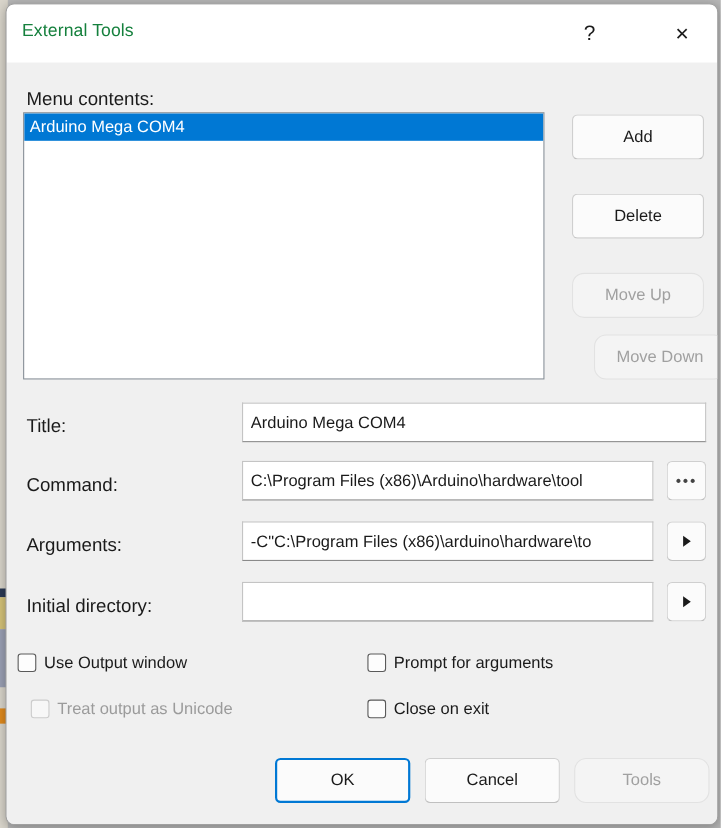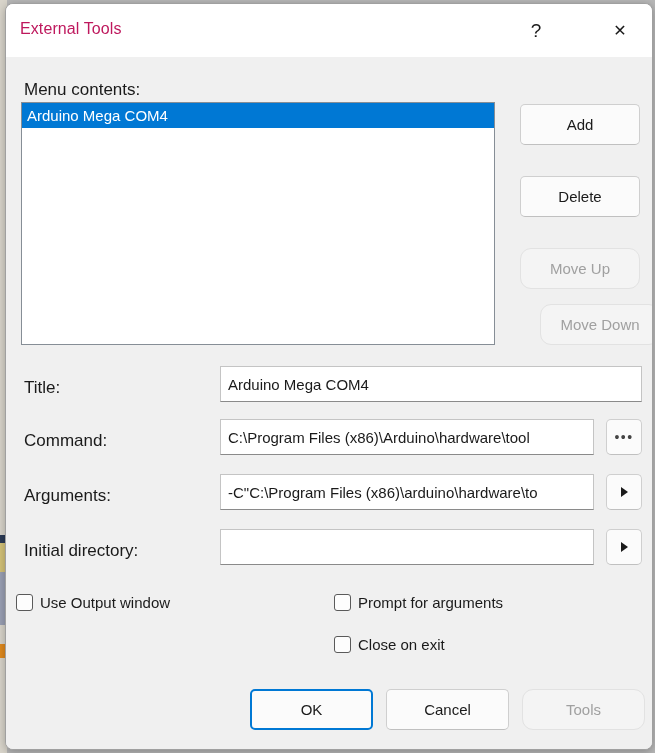--- a/index.html
+++ b/index.html
@@ -51,21 +51,21 @@
     width: 100%;
     height: 53px;
     background: #ffffff;
     box-sizing: border-box;
   }
   #title-text {
     position: absolute;
     left: 14px;
     top: 16px;
     font-size: 16px;
-    color: #be185d;
+    color: #15803d;
     letter-spacing: 0.1px;
   }
   .caption-btn {
     position: absolute;
     top: 0;
     width: 46px;
     height: 53px;
     display: flex;
     align-items: center;
     justify-content: center;
@@ -289,20 +289,24 @@
     <div class="cbrow" id="cb-use-output">
       <span class="cbbox"></span>
       <span class="cblabel">Use Output window</span>
     </div>
 
     <div class="cbrow" id="cb-prompt-args">
       <span class="cbbox"></span>
       <span class="cblabel">Prompt for arguments</span>
     </div>
 
+    <div class="cbrow disabled" id="cb-unicode">
+      <span class="cbbox"></span>
+      <span class="cblabel">Treat output as Unicode</span>
+    </div>
 
     <div class="cbrow" id="cb-close-exit">
       <span class="cbbox"></span>
       <span class="cblabel">Close on exit</span>
     </div>
 
     <button class="btn default" id="ok-btn">OK</button>
     <button class="btn" id="cancel-btn">Cancel</button>
     <button class="btn disabled" id="apply-btn">Tools</button>
 

